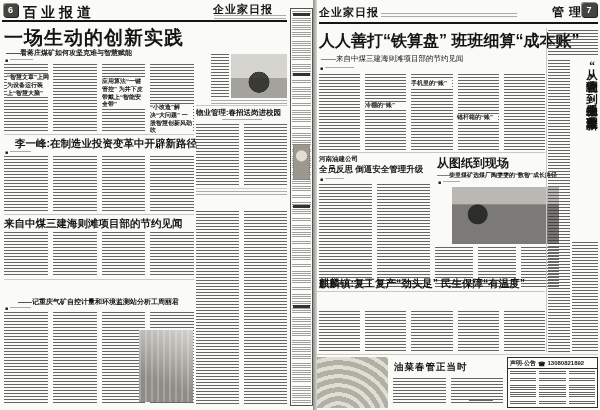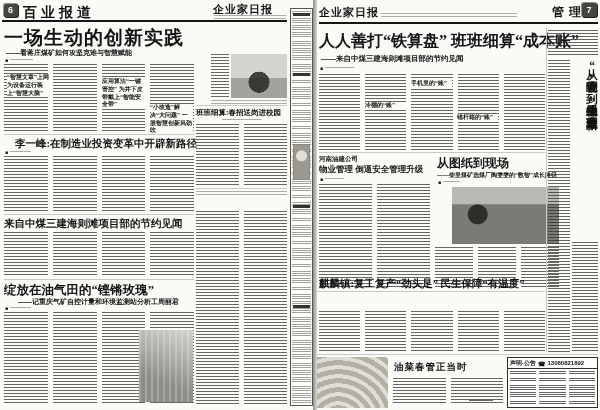--- a/index.html
+++ b/index.html
@@ -15,21 +15,21 @@
   #rp { left:317px; width:283px; }
   .fold { position:absolute; top:0; left:313px; width:4px; height:410px;
           background:linear-gradient(90deg,#8f8f89,#d8d8d2); }
   .abs { position:absolute; }
   
   .tx   { background-image:repeating-linear-gradient(to bottom, rgba(45,45,45,.72) 0 1px, transparent 1px 3px); }
   .tx-lt{ background-image:repeating-linear-gradient(to bottom, rgba(95,95,95,.5) 0 1px, transparent 1px 3px); }
   .tx-xs{ background-image:repeating-linear-gradient(to bottom, rgba(35,35,35,.7) 0 .8px, transparent .8px 2.3px); }
   .cols { display:flex; gap:5px; }
   .cols > div { flex:1; }
-  .hl { font-family:Liberation Serif, serif; font-weight:bold; white-space:nowrap; }
+  .hl { font-family:Liberation Sans, sans-serif; font-weight:bold; white-space:nowrap; }
   .sep { background:#c9c9c3; }
   .badge { background:#45453f; color:#fff; border-radius:3px; font-weight:bold;
            display:flex; align-items:center; justify-content:center;
            box-shadow:inset 1px 1px 0 rgba(255,255,255,.4), 1px 1px 0 #222; }
   .xh { font-size:6px; font-weight:bold; line-height:1.3; background:#fafaf7; }
   .byline { display:flex; align-items:center; gap:2px; }
   .byline .mark { font-size:5px; line-height:1; }
   .byline .bl { height:3px; flex:1; }
   .rule { background:#151515; }
   
@@ -79,21 +79,21 @@
   <div class="abs xh" style="left:7px;top:74px;width:44px">“智慧文章”上网 为设备运行装上“智慧大脑”</div>
   <div class="abs xh" style="left:102px;top:78px;width:44px">应用算法“一键管控” 为井下皮带戴上“智能安全带”</div>
   <div class="abs xh" style="left:150px;top:104px;width:43px">“小改造”解决“大问题” 一股智慧创新风劲吹</div>
 
   <div class="abs tx" style="left:211px;top:54px;width:18px;height:44px"></div>
   <div class="abs ph-truck" style="left:231px;top:54px;width:56px;height:44px"></div>
   <div class="abs tx-lt" style="left:211px;top:100px;width:76px;height:4px"></div>
 
   <div class="abs sep" style="left:196px;top:105px;width:91px;height:1px"></div>
 
-  <div class="abs hl" style="left:196px;top:108px;font-size:7.5px">班班细算:春招送岗进校园</div>
+  <div class="abs hl" style="left:196px;top:108px;font-size:7.5px">物业管理:春招送岗进校园</div>
   <div class="abs tx-lt" style="left:222px;top:119px;width:40px;height:3px"></div>
   <div class="abs cols" style="left:196px;top:124px;width:91px;height:62px">
     <div class="tx"></div>
     <div class="tx"></div>
   </div>
 
   <div class="abs sep" style="left:196px;top:188px;width:91px;height:1px"></div>
 
   <div class="abs tx-lt" style="left:196px;top:191px;width:91px;height:4px"></div>
   <div class="abs cols" style="left:196px;top:211px;width:91px;height:195px">
@@ -120,21 +120,20 @@
   <div class="abs hl" style="left:4px;top:217px;font-size:10.5px">来自中煤三建海则滩项目部的节约见闻</div>
   <div class="abs cols" style="left:4px;top:232px;width:190px;height:45px">
     <div class="tx"></div>
     <div class="tx"></div>
     <div class="tx"></div>
     <div class="tx"></div>
   </div>
 
   <div class="abs sep" style="left:4px;top:279px;width:190px;height:1px"></div>
 
-  <div class="abs hl" style="left:4px;top:282px;font-size:12.5px">绽放在油气田的“铿锵玫瑰”</div>
   <div class="abs" style="left:18px;top:297px;font-size:7px;font-weight:bold;white-space:nowrap">——记重庆气矿自控计量和环境监测站分析工周丽君</div>
   <div class="abs byline" style="left:5px;top:306px;width:26px">
     <span class="mark">■</span>
     <div class="bl tx-lt"></div>
   </div>
   <div class="abs cols" style="left:4px;top:312px;width:190px;height:92px">
     <div class="tx"></div>
     <div class="tx"></div>
     <div class="tx"></div>
     <div class="tx"></div>
@@ -155,40 +154,40 @@
 
 <div id="rp" class="page">
 
   <div class="abs hl" style="left:2px;top:5px;font-size:11px;letter-spacing:1px">企业家日报</div>
   <div class="abs tx-lt" style="left:64px;top:13px;width:136px;height:4px"></div>
   <div class="abs" style="left:235px;top:4px;font-size:12px;font-weight:bold;letter-spacing:5px;white-space:nowrap">管理</div>
   <div class="abs badge" style="left:264px;top:2px;width:16px;height:15px;font-size:9px">7</div>
   <div class="abs rule" style="left:2px;top:22px;width:279px;height:2px"></div>
 
   <div class="abs hl" style="left:2px;top:31px;font-size:16px">人人善打“铁算盘” 班班细算“成本账”</div>
-  <div class="abs" style="left:4px;top:54px;font-size:7.5px;font-weight:bold;white-space:nowrap">——来自中煤三建海则滩项目部的节约见闻</div>
+  <div class="abs" style="left:4px;top:54px;font-size:7.5px;font-weight:normal;white-space:nowrap">——来自中煤三建海则滩项目部的节约见闻</div>
   <div class="abs byline" style="left:3px;top:66px;width:34px">
     <span class="mark">■</span>
     <div class="bl tx-lt"></div>
   </div>
   <div class="abs cols" style="left:2px;top:74px;width:226px;height:76px">
     <div class="tx"></div>
     <div class="tx"></div>
     <div class="tx"></div>
     <div class="tx"></div>
     <div class="tx"></div>
   </div>
   <div class="abs xh" style="left:48px;top:102px;width:41px">冷棚的“账”</div>
   <div class="abs xh" style="left:94px;top:80px;width:41px">手机里的“账”</div>
   <div class="abs xh" style="left:140px;top:114px;width:41px">锚杆箱的“账”</div>
 
   <div class="abs sep" style="left:2px;top:152px;width:226px;height:1px"></div>
 
   <div class="abs" style="left:2px;top:155px;font-size:6.5px;font-weight:bold;white-space:nowrap">河南油建公司</div>
-  <div class="abs hl" style="left:2px;top:164px;font-size:8.5px">物业管理 倒逼安全管理升级</div>
+  <div class="abs hl" style="left:2px;top:164px;font-size:8.5px">全员反思 倒逼安全管理升级</div>
   <div class="abs byline" style="left:3px;top:177px;width:24px">
     <span class="mark">■</span>
     <div class="bl tx-lt"></div>
   </div>
   <div class="abs cols" style="left:2px;top:184px;width:111px;height:104px">
     <div class="tx"></div>
     <div class="tx"></div>
   </div>
 
   <div class="abs hl" style="left:120px;top:155px;font-size:12px">从图纸到现场</div>

